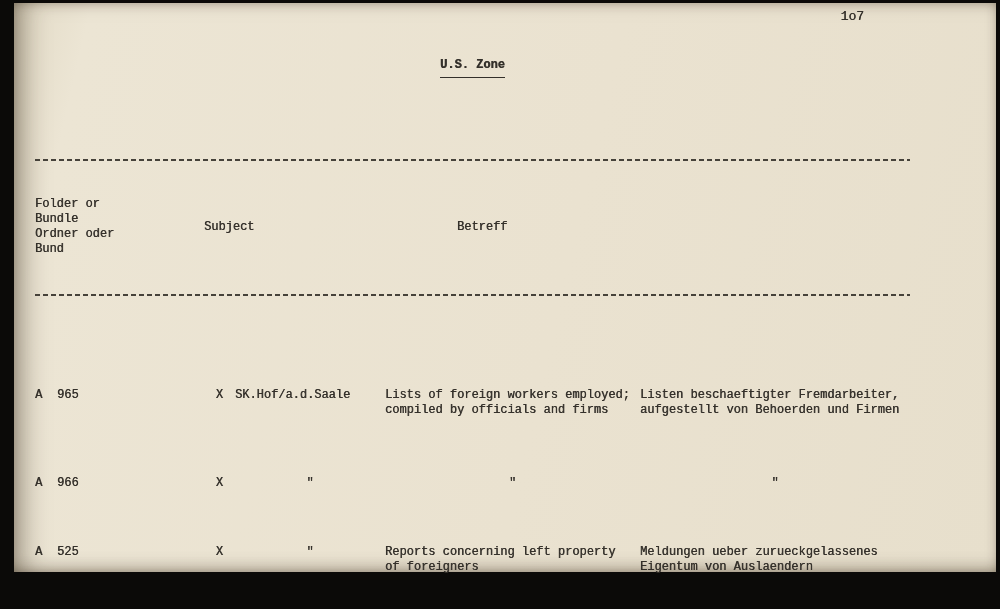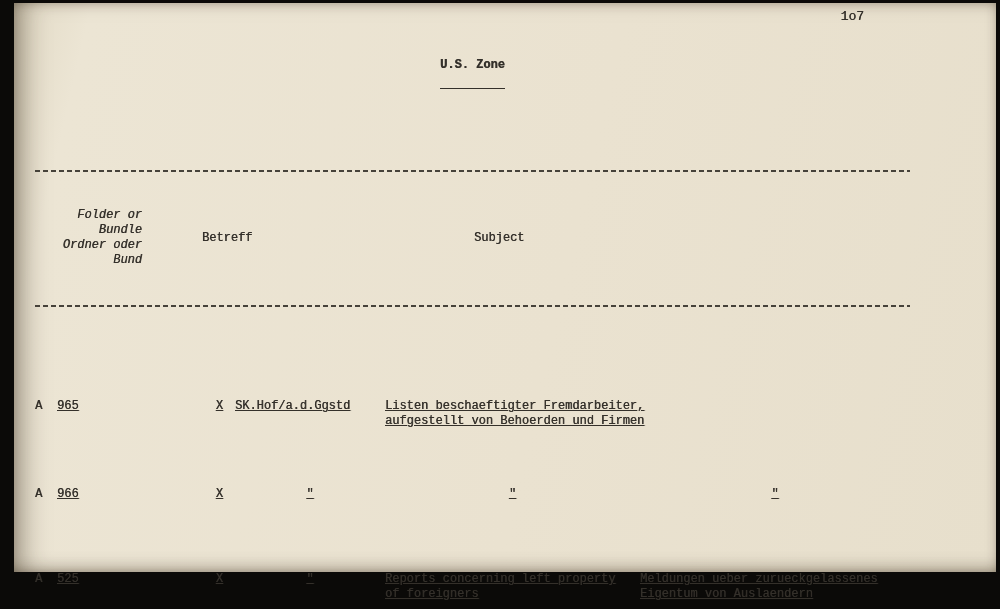--- a/index.html
+++ b/index.html
@@ -47,54 +47,53 @@
     top: 0;
     width: 875px;
   }
   .header-block {
     margin-top: 10px;
     text-align: center;
   }
   .title {
     display: inline-block;
     border-bottom: 1.5px solid #34302a;
-    padding-bottom: 15px;
+    padding-bottom: 4px;
     font-weight: bold;
   }
   .subtitle { margin-top: 1px; }
   .dashed-line {
     height: 2px;
     margin-top: 36px;
     background: repeating-linear-gradient(90deg,
       #46423a 0px, #46423a 5px,
       transparent 5px, transparent 8px);
   }
   .dashed-line.second { margin-top: 2px; }
   .col-headers {
     display: flex;
     align-items: center;
     padding: 6px 0 5px 0;
   }
   .row {
     display: flex;
     align-items: flex-start;
-    text-decoration: underline;
   }
   .cell { flex: 0 0 auto; }
   .col-item    { width: 93px; }
   .col-folder  { width: 107px; text-align: right; padding-right: 12px; box-sizing: border-box; }
   .col-district{ width: 150px; }
   .col-subject { width: 255px; }
   .col-betreff { width: 270px; }
-  .col-headers .col-folder { text-align: right; padding-right: 0; font-style: italic; }
+  .col-headers .col-folder { text-align: left; padding-right: 0; }
   .col-headers .col-subject { padding-left: 62px; box-sizing: border-box; }
   .col-headers .col-betreff { padding-left: 60px; box-sizing: border-box; }
   .rows { padding-top: 32px; }
   .rows .row:nth-child(1) { margin-bottom: 28px; }
-  .rows .row:nth-child(2) { margin-bottom: 40px; }
+  .rows .row:nth-child(2) { margin-bottom: 24px; }
   .rows .row:nth-child(3) { margin-bottom: 28px; }
   .rows .row:nth-child(4) { margin-bottom: 28px; }
   .rows .row:nth-child(5) { margin-bottom: 29px; }
   .rows .row:nth-child(6) { margin-bottom: 38px; }
   .item-letter { display: inline-block; width: 22px; }
   .cell.ditto { text-align: center; padding-right: 0; }
 </style>
 </head>
 <body>
 
@@ -107,32 +106,34 @@
 
       <div class="header-block">
         <div><span class="title ink">U.S. Zone</span></div>
       </div>
 
       <div class="dashed-line first"></div>
 
       <div class="col-headers ink">
         <div class="cell col-folder">Folder or Bundle
 Ordner oder Bund</div>
+        <div class="cell col-subject">Subject</div>
         <div class="cell col-betreff">Betreff</div>
-        <div class="cell col-subject">Subject</div>
       </div>
 
       <div class="dashed-line second"></div>
 
       <div class="rows ink">
 
         <div class="row">
           <div class="cell col-item"><span class="item-letter">A</span><span>965</span></div>
           <div class="cell col-folder">X</div>
-          <div class="cell col-district">SK.Hof/a.d.Ggstd</div>
+          <div class="cell col-district">SK.Hof/a.d.Saale</div>
+          <div class="cell col-subject">Lists of foreign workers employed;
+compiled by officials and firms</div>
           <div class="cell col-betreff">Listen beschaeftigter Fremdarbeiter,
 aufgestellt von Behoerden und Firmen</div>
         </div>
 
         <div class="row">
           <div class="cell col-item"><span class="item-letter">A</span><span>966</span></div>
           <div class="cell col-folder">X</div>
           <div class="cell col-district ditto">"</div>
           <div class="cell col-subject ditto">"</div>
           <div class="cell col-betreff ditto">"</div>

